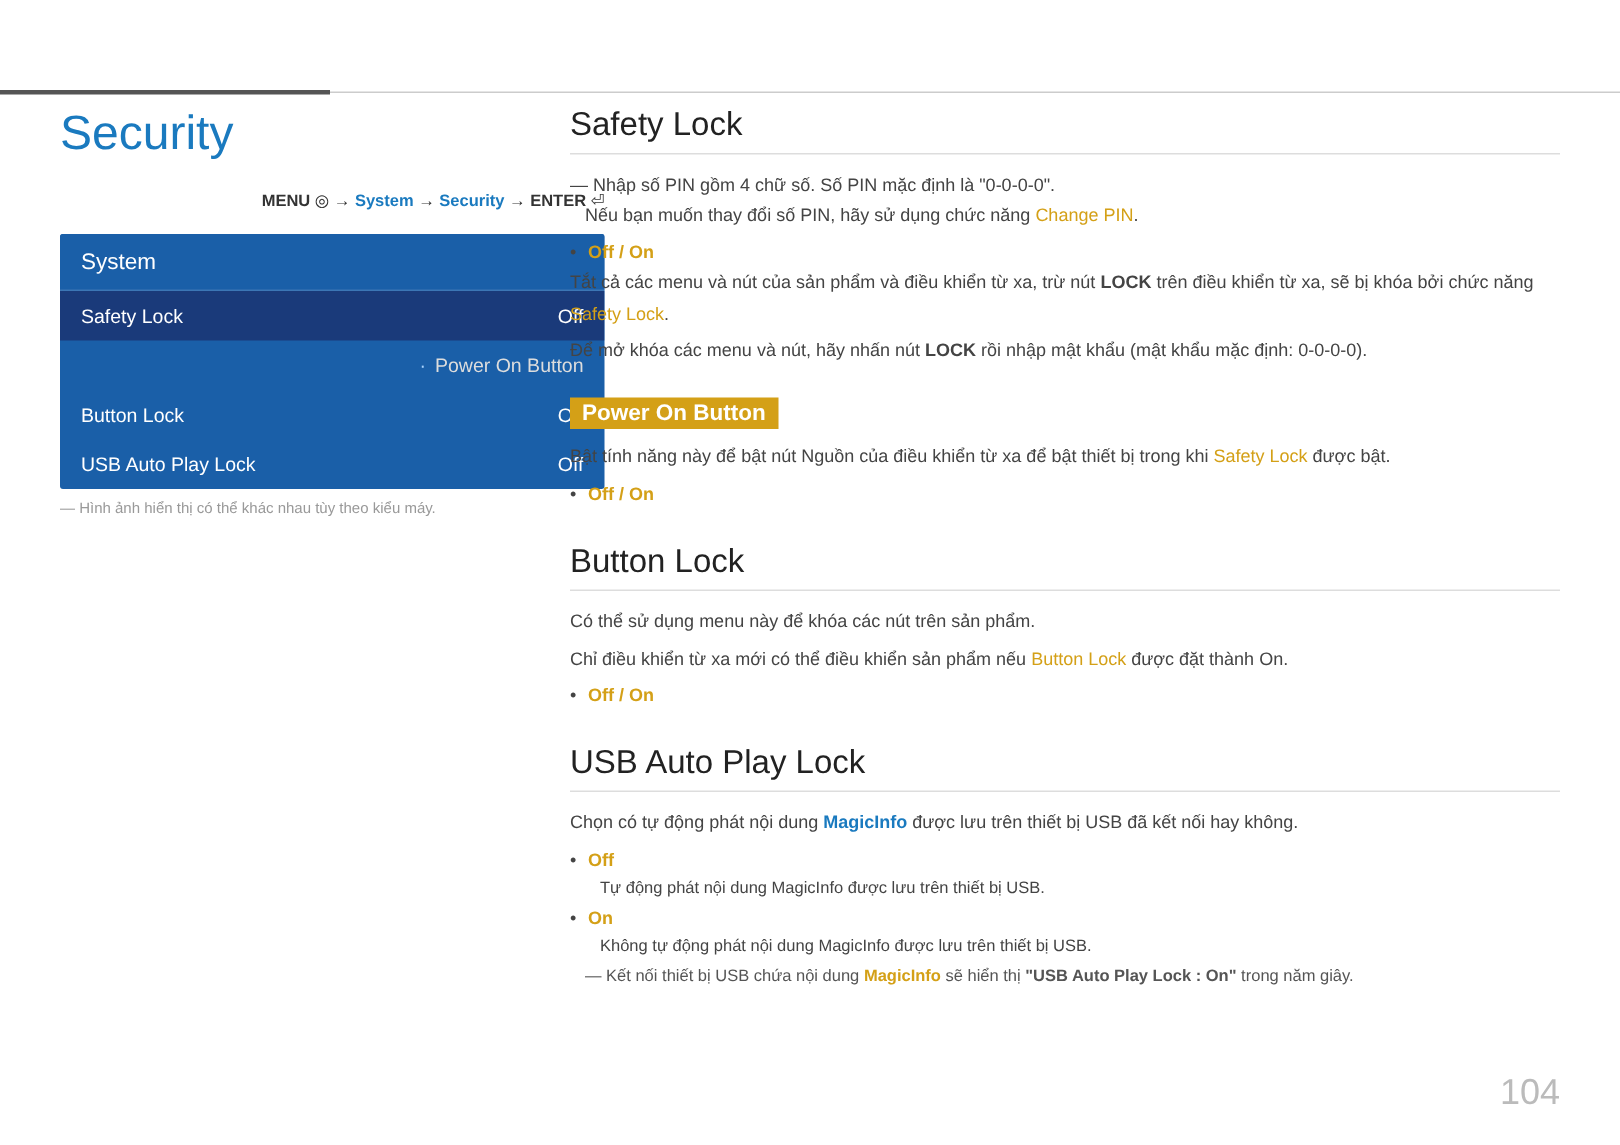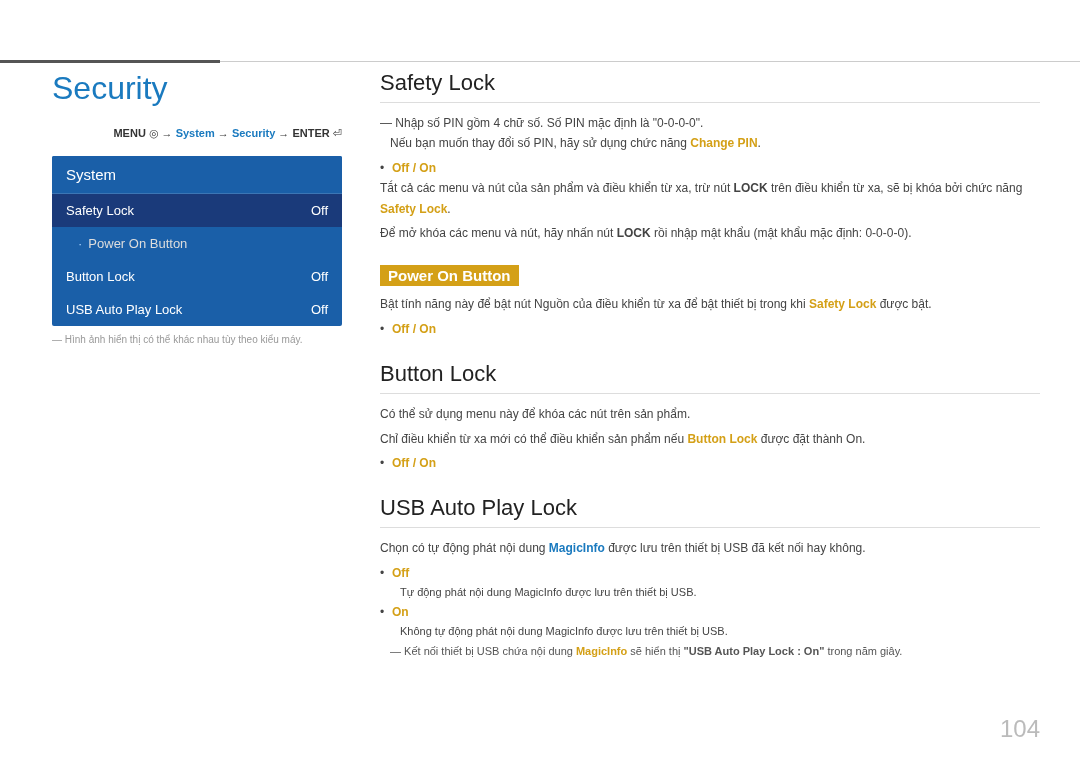--- a/index.html
+++ b/index.html
@@ -31,22 +31,22 @@
       height: 1px;
       background: #ccc;
       flex: 1;
       margin-top: 1px;
     }
 
     
     .left-panel {
       position: absolute;
       top: 70px;
-      left: 52px;
-      width: 290px;
+      left: 40px;
+      width: 363px;
     }
 
     .section-title {
       font-size: 32px;
       color: #1a7abf;
       font-weight: 300;
       margin-bottom: 20px;
     }
 
     .menu-path {
@@ -82,22 +82,23 @@
       justify-content: space-between;
       align-items: center;
       padding: 9px 14px;
       color: #fff;
       font-size: 13px;
     }
     .menu-item.active {
       background: #1a3a7a;
     }
     .menu-item.sub {
-      padding-left: 26px;
+      padding-left: 8px;
       color: #ddd;
+      justify-content: flex-end;
     }
     .menu-item .value {
       color: #fff;
       font-size: 13px;
     }
     .menu-item .dot {
       margin-right: 6px;
       color: #aad4ff;
     }
     .menu-divider {
@@ -148,21 +149,21 @@
 
     .content-text {
       font-size: 12px;
       color: #444;
       line-height: 1.7;
       margin-bottom: 4px;
     }
 
     .content-text .orange {
       color: #d4a017;
-      font-weight: bold;
+      font-weight: normal;
     }
     .content-text .blue {
       color: #1a7abf;
       font-weight: bold;
     }
 
     .bullet-item {
       font-size: 12px;
       color: #444;
       line-height: 1.7;

